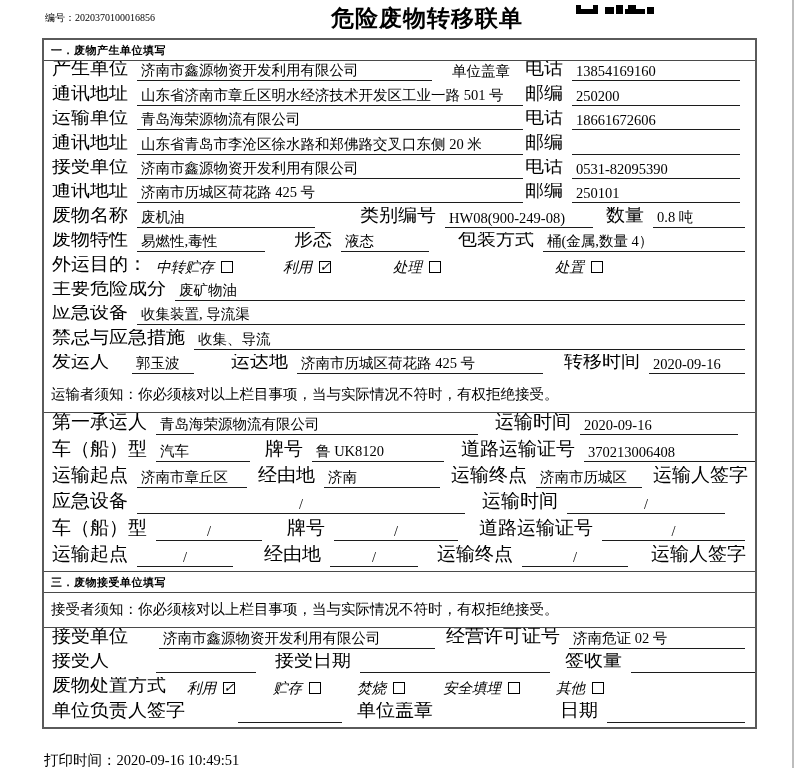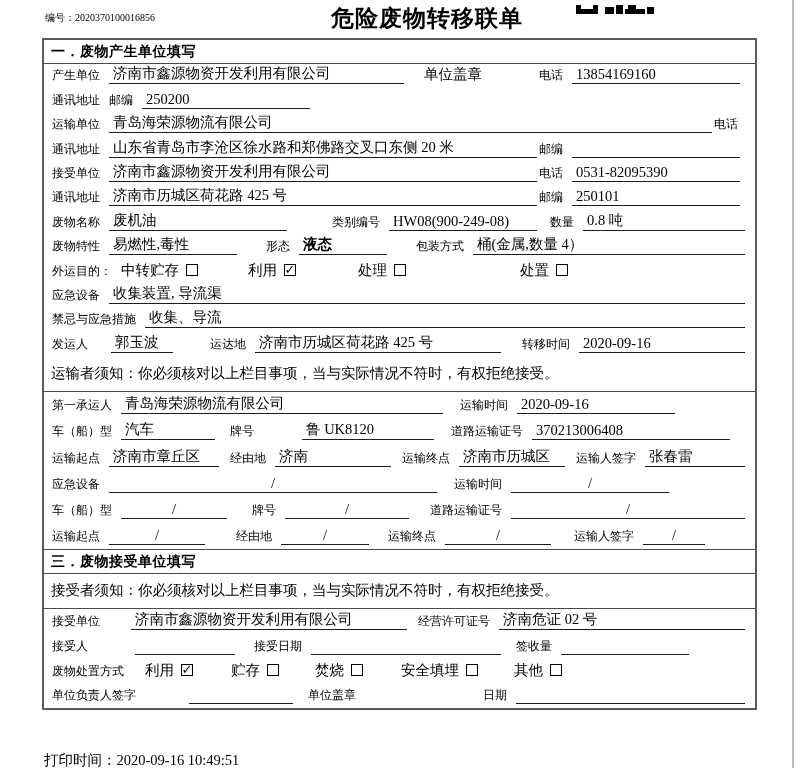--- a/index.html
+++ b/index.html
@@ -27,54 +27,54 @@
   }
   .qr-frag { position: absolute; left: 576px; top: 0; width: 78px; height: 9px; }
   
   .form {
     position: absolute; left: 42px; top: 38px;
     width: 715px; box-sizing: border-box;
     border: 2px solid #5a5a5a;
     background: #fff;
   }
   .section-title {
-    font-weight: bold; font-size: 14px;
+    font-weight: bold; font-size: 11px;
     padding: 3px 7px 2px 7px;
     border-bottom: 1px solid #4a4a4a;
     letter-spacing: .5px;
   }
   .section:not(:first-child) .section-title { border-top: 1px solid #4a4a4a; }
   .notice {
     font-size: 14.5px;
     padding: 7px 7px 8px 7px;
     border-bottom: 1px solid #4a4a4a;
     white-space: nowrap; overflow: hidden;
   }
   .row {
     display: flex; align-items: flex-end;
     padding: 0 8px 4px 8px; box-sizing: border-box;
     overflow: hidden;
   }
   .sec0 .row { height: 24.4px; }
   .sec1 .row { height: 26.3px; }
   .sec2 .row { height: 24.7px; }
-  .lab { white-space: nowrap; margin-right: 9px; font-size: 12px; flex: 0 0 auto; }
+  .lab { white-space: nowrap; margin-right: 9px; font-size: 19px; flex: 0 0 auto; }
   .txt { white-space: nowrap; margin-left: 13px; font-size: 14.5px; flex: 0 0 auto; }
   .val {
     border-bottom: 1px solid #1c1c1c;
     white-space: nowrap; overflow: hidden;
     padding: 0 4px; font-size: 14.5px;
     box-sizing: border-box; margin-right: 7px;
     flex: 0 0 auto; min-height: 17px;
   }
   .val.flex { flex: 1 1 auto; margin-right: 2px; }
   .val.center { text-align: center; }
   .gapseg { flex: 0 0 auto; }
   .fillseg { flex: 1 1 auto; }
-  .chkwrap { display: flex; align-items: center; white-space: nowrap; font-size: 14.5px; flex: 0 0 auto; }
+  .chkwrap { display: flex; align-items: center; white-space: nowrap; font-size: 14.5px; flex: 0 0 auto; font-style: italic; }
   .box {
     display: inline-flex; width: 12px; height: 12px;
     border: 1px solid #000; margin-left: 7px; margin-bottom: 1px;
     align-items: center; justify-content: center;
     font-size: 13px; line-height: 1; box-sizing: border-box;
     flex: 0 0 auto;
   }
   
   .print-time {
     position: absolute; left: 44px; top: 751px;
@@ -108,27 +108,29 @@
         <div class="row">
           <span class="lab">产生单位</span>
           <span class="val" style="width: 295px;">济南市鑫源物资开发利用有限公司</span>
           <span class="txt">单位盖章</span>
           <span class="fillseg"></span>
           <span class="lab">电话</span>
           <span class="val" style="width: 168px;">13854169160</span>
         </div>
         <div class="row">
           <span class="lab">通讯地址</span>
+          <span class="val flex">山东省济南市章丘区明水经济技术开发区工业一路 501 号</span>
           <span class="lab">邮编</span>
           <span class="val" style="width: 168px;">250200</span>
         </div>
         <div class="row">
           <span class="lab">运输单位</span>
           <span class="val flex">青岛海荣源物流有限公司</span>
           <span class="lab">电话</span>
+          <span class="val" style="width: 168px;">18661672606</span>
         </div>
         <div class="row">
           <span class="lab">通讯地址</span>
           <span class="val flex">山东省青岛市李沧区徐水路和郑佛路交叉口东侧 20 米</span>
           <span class="lab">邮编</span>
           <span class="val" style="width: 168px;"></span>
         </div>
         <div class="row">
           <span class="lab">接受单位</span>
           <span class="val flex">济南市鑫源物资开发利用有限公司</span>
@@ -149,21 +151,21 @@
           <span class="val" style="width: 148px;">HW08(900-249-08)</span>
           <span class="gapseg" style="width: 6px;"></span>
           <span class="lab">数量</span>
           <span class="val flex">0.8 吨</span>
         </div>
         <div class="row">
           <span class="lab">废物特性</span>
           <span class="val" style="width: 128px;">易燃性,毒性</span>
           <span class="gapseg" style="width: 22px;"></span>
           <span class="lab">形态</span>
-          <span class="val" style="width: 88px; font-weight: bold;">液态</span>
+          <span class="val" style="width: 88px;">液态</span>
           <span class="gapseg" style="width: 22px;"></span>
           <span class="lab">包装方式</span>
           <span class="val flex">桶(金属,数量 4）</span>
         </div>
         <div class="row">
           <span class="lab">外运目的：</span>
           <span class="chkwrap">
             <span class="chklab">中转贮存</span>
             <span class="box"></span>
           </span>
@@ -175,20 +177,24 @@
           <span class="gapseg" style="width: 62px;"></span>
           <span class="chkwrap">
             <span class="chklab">处理</span>
             <span class="box"></span>
           </span>
           <span class="gapseg" style="width: 114px;"></span>
           <span class="chkwrap">
             <span class="chklab">处置</span>
             <span class="box"></span>
           </span>
+        </div>
+        <div class="row">
+          <span class="lab">主要危险成分</span>
+          <span class="val flex">废矿物油</span>
         </div>
         <div class="row">
           <span class="lab">应急设备</span>
           <span class="val flex">收集装置, 导流渠</span>
         </div>
         <div class="row">
           <span class="lab">禁忌与应急措施</span>
           <span class="val flex">收集、导流</span>
         </div>
         <div class="row">
@@ -213,21 +219,21 @@
           <span class="gapseg" style="width: 10px;"></span>
           <span class="lab">运输时间</span>
           <span class="val" style="width: 158px;">2020-09-16</span>
           <span class="fillseg"></span>
         </div>
         <div class="row">
           <span class="lab">车（船）型</span>
           <span class="val" style="width: 94px;">汽车</span>
           <span class="gapseg" style="width: 8px;"></span>
           <span class="lab">牌号</span>
-          <span class="val" style="width: 132px; margin-left: 39px;">鲁 UK8120</span>
+          <span class="val" style="width: 132px;">鲁 UK8120</span>
           <span class="gapseg" style="width: 10px;"></span>
           <span class="lab">道路运输证号</span>
           <span class="val" style="width: 198px;">370213006408</span>
           <span class="fillseg"></span>
         </div>
         <div class="row">
           <span class="lab">运输起点</span>
           <span class="val" style="width: 110px;">济南市章丘区</span>
           <span class="gapseg" style="width: 4px;"></span>
           <span class="lab">经由地</span>

